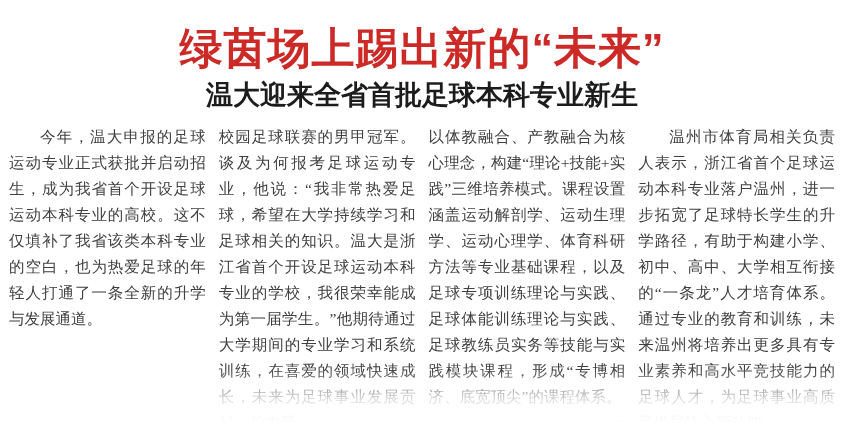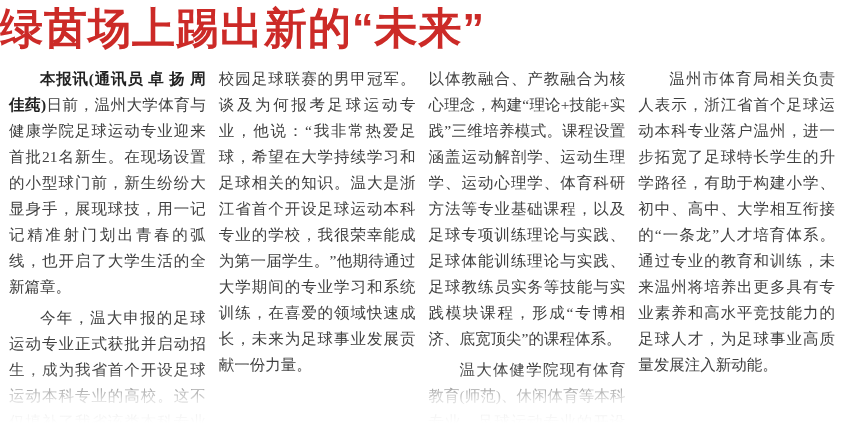--- a/index.html
+++ b/index.html
@@ -5,22 +5,22 @@
   html, body { margin: 0; padding: 0; background: #ffffff; }
   .page {
     position: relative;
     width: 844px;
     height: 425px;
     overflow: hidden;
     background: #ffffff;
     font-family: "Liberation Serif", "DejaVu Serif", serif;
   }
   .headline {
-    margin-top: 3px;
-    text-align: left;
+    margin-top: 23px;
+    text-align: center;
     font-family: "Liberation Sans", "DejaVu Sans", sans-serif;
     font-weight: 900;
     font-size: 43px;
     line-height: 50px;
     letter-spacing: 1px;
     color: #cc2a27;
   }
   .subhead {
     margin-top: 6px;
     text-align: center;
@@ -61,27 +61,25 @@
     pointer-events: none;
   }
 </style>
 </head>
 <body>
 
 <div class="page">
 
   <div class="headline">绿茵场上踢出新的“未来”</div>
 
+  <div class="subhead">温大迎来全省首批足球本科专业新生</div>
 
   <div class="columns">
 
     <div class="col">
-      <p class="indent">
-        <span class="byline">本报讯(通讯员 卓 扬 周佳莼)</span><span>日前，温州大学体育与健康学院足球运动专业迎来首批21名新生。在现场设置的小型球门前，新生纷纷大显身手，展现球技，用一记记精准射门划出青春的弧线，也开启了大学生活的全新篇章。</span>
-      </p>
       <p class="indent">
         <span>今年，温大申报的足球运动专业正式获批并启动招生，成为我省首个开设足球运动本科专业的高校。这不仅填补了我省该类本科专业的空白，也为热爱足球的年轻人打通了一条全新的升学与发展通道。</span>
       </p>
 
     </div>
 
     <div class="col">
       <p>
         <span>校园足球联赛的男甲冠军。谈及为何报考足球运动专业，他说：“我非常热爱足球，希望在大学持续学习和足球相关的知识。温大是浙江省首个开设足球运动本科专业的学校，我很荣幸能成为第一届学生。”他期待通过大学期间的专业学习和系统训练，在喜爱的领域快速成长，未来为足球事业发展贡献一份力量。</span>
       </p>

